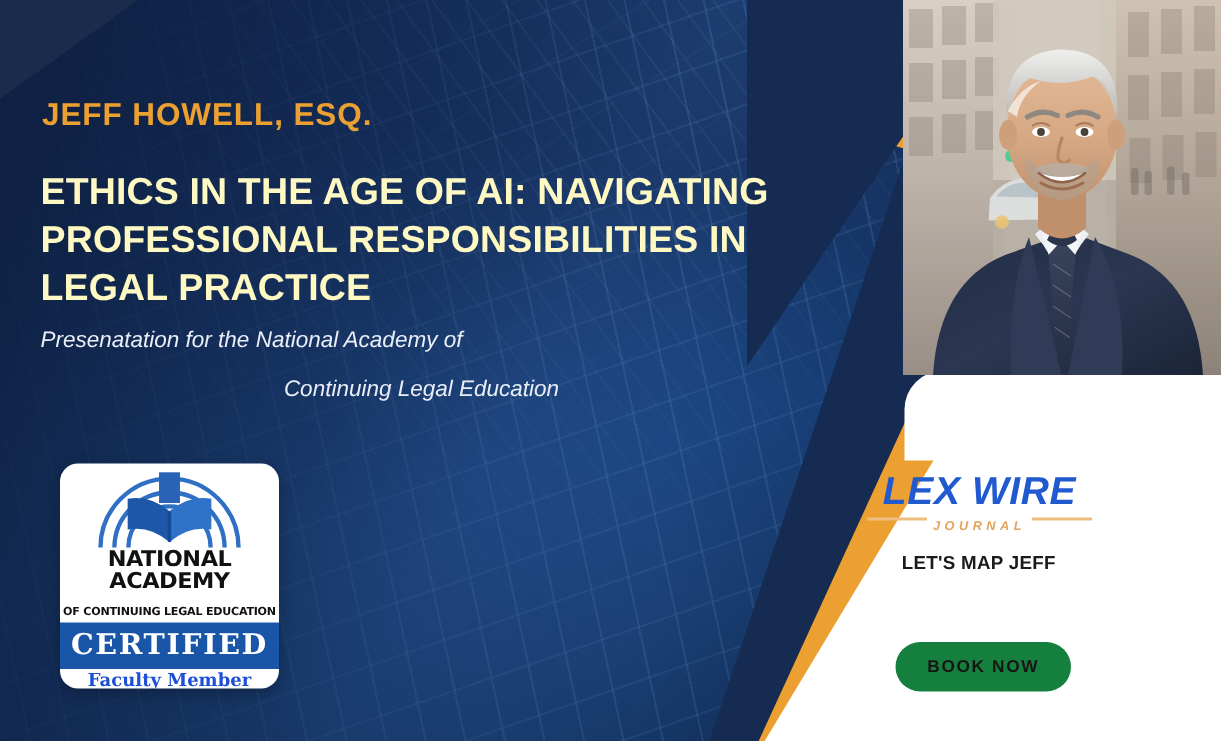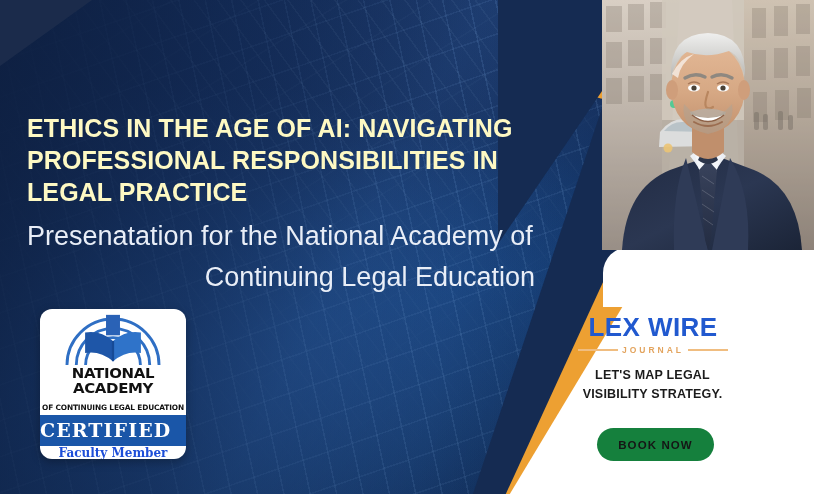--- a/index.html
+++ b/index.html
@@ -76,49 +76,49 @@
   
   .photo{position:absolute;left:602px;top:0;width:212px;height:250px;overflow:hidden;}
   .photo svg{display:block;width:100%;height:100%;}
 
   
   .speaker-name{position:absolute;left:28px;top:65px;
     color:#eda032;font-size:21px;font-weight:bold;letter-spacing:.6px;}
   .talk-title{position:absolute;left:27px;top:112px;width:540px;
     color:#fef9c3;font-size:25px;font-weight:bold;line-height:1.28;letter-spacing:.1px;}
   .talk-sub{position:absolute;left:27px;top:216px;width:508px;
-    color:#e9eef7;font-size:27px;font-weight:400;line-height:1.52;
-    text-align:justify;}
-  .talk-sub .l2{display:block;text-align:right;}
+    color:#e9eef7;font-size:15px;font-weight:400;line-height:1.52;
+    text-align:justify;font-style:italic;}
+  .talk-sub .l2{display:block;text-align:center;margin-top:10px;}
 
   
   .badge{position:absolute;left:40px;top:309px;width:146px;height:150px;
     background:#ffffff;border-radius:12px;overflow:hidden;
     box-shadow:0 3px 10px rgba(0,0,0,.28);
     display:flex;flex-direction:column;align-items:stretch;}
   .badge-emblem{height:56px;position:relative;margin-top:4px;}
   .badge-emblem svg{display:block;width:100%;height:100%;}
   .badge-org{text-align:center;color:#111;font-size:14.5px;font-weight:bold;
     letter-spacing:-.3px;line-height:1;margin-top:1px;
     font-family:"DejaVu Sans", sans-serif;transform:scaleX(1.03);}
   .badge-org-sub{text-align:center;color:#111;font-size:7.4px;font-weight:bold;
     letter-spacing:-.15px;margin-top:8px;margin-bottom:3px;
     font-family:"DejaVu Sans", sans-serif;}
-  .badge-certified{background:#1a56a8;color:#ffffff;
+  .badge-certified{background:#1a56a8;color:#ffffff;text-align:center;
     font-size:19px;font-weight:bold;letter-spacing:1.1px;padding:4px 0 5px;
     font-family:"DejaVu Serif", serif;}
   .badge-faculty{flex:1;display:flex;align-items:center;justify-content:center;
     color:#1d4ed8;font-size:12px;font-weight:bold;
     font-family:"DejaVu Serif", serif;}
 
   
-  .brand{position:absolute;left:578px;top:314px;width:150px;text-align:center;}
+  .brand{position:absolute;left:578px;top:314px;width:150px;text-align:center;font-style:italic;}
   .brand-name{color:#2159cf;font-size:26px;font-weight:bold;letter-spacing:.4px;line-height:1;
     white-space:nowrap;}
-  .brand-sub{display:flex;align-items:center;gap:4px;margin-top:5px;}
+  .brand-sub{display:flex;align-items:flex-start;gap:4px;margin-top:5px;}
   .brand-rule{flex:1;height:1.5px;background:#f0bd80;}
   .brand-sub-text{color:#e3a45e;font-size:8.5px;font-weight:bold;letter-spacing:3px;}
   .cta-line{position:absolute;left:560px;top:366px;width:185px;text-align:center;
     color:#1b1b1b;font-size:12.5px;font-weight:bold;line-height:1.5;letter-spacing:.2px;}
   .book-now{position:absolute;left:597px;top:416px;width:117px;height:33px;
     background:#15803d;border:none;border-radius:17px;cursor:pointer;
     color:#151515;font-size:11.5px;font-weight:bold;letter-spacing:1.1px;
     font-family:"Liberation Sans", sans-serif;margin-top:12px;}
 </style>
 </head>
@@ -266,20 +266,21 @@
 
       <path d="M88 112 q18 -7 36 0 q-2 8 -18 8 q-16 0 -18 -8 z" fill="#b6b0a8" opacity=".75"></path>
       <path d="M82 104 q24 28 48 0 q4 24 -24 30 q-28 -6 -24 -30 z" fill="#a9a39a" opacity=".45"></path>
 
       <path d="M90 115 q16 12 32 0 q-16 6 -32 0 z" fill="#ffffff"></path>
       <path d="M90 115 q16 13 32 0" stroke="#8d6147" stroke-width="1.6" fill="none"></path>
       <path d="M92 122 q14 8 28 0" stroke="#9b6d50" stroke-width="2" fill="none" stroke-linecap="round"></path>
     </svg>
   </div>
 
+  <div class="speaker-name">JEFF HOWELL, ESQ.</div>
   <div class="talk-title">ETHICS IN THE AGE OF AI: NAVIGATING PROFESSIONAL RESPONSIBILITIES IN LEGAL PRACTICE</div>
   <div class="talk-sub">
     <span>Presenatation for the National Academy of</span>
     <span class="l2">Continuing Legal Education</span>
   </div>
 
   <div class="badge">
     <div class="badge-emblem">
       <svg viewBox="0 0 157 56" preserveAspectRatio="xMidYMax meet" aria-hidden="true">
         <g fill="none" stroke="#2f6fc4" stroke-width="3.1" stroke-linecap="round">
@@ -301,18 +302,17 @@
 
   <div class="brand">
     <div class="brand-name">LEX WIRE</div>
     <div class="brand-sub">
       <span class="brand-rule"></span>
       <span class="brand-sub-text">JOURNAL</span>
       <span class="brand-rule"></span>
     </div>
   </div>
   <div class="cta-line">
-    <span>LET'S MAP LEGAL</span><br>
-    <span>VISIBILITY STRATEGY.</span>
+    <span>LET'S MAP JEFF</span><br>
   </div>
   <button class="book-now">BOOK NOW</button>
 
 </div>
 
 </body></html>

